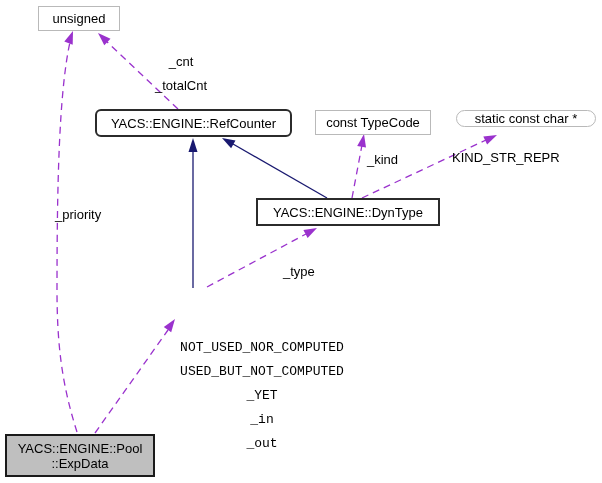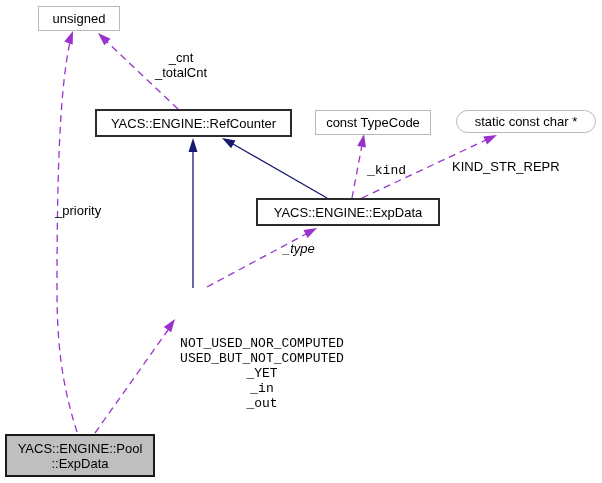--- a/index.html
+++ b/index.html
@@ -45,21 +45,21 @@
     border: 1.5px solid #2b2b2b;
   }
   .node.focus {
     background: #bfbfbf;
     border: 2px solid #1a1a1a;
   }
   .edge-label {
     position: absolute;
     color: #000000;
     font-size: 13px;
-    line-height: 15px;
+    line-height: 24px;
     white-space: pre-line;
   }
   .edge-label.center {
     text-align: center;
   }
 </style>
 </head>
 <body>
 
 <div id="canvas">
@@ -104,52 +104,52 @@
     <g stroke="#191970" fill="none" stroke-width="1.3">
       <path d="M 327 198 L 233 144"></path>
     </g>
     <polygon points="222,138 235.5,140.5 231.1,148.3" fill="#191970"></polygon>
   </svg>
 
   <div class="node light" style="left:38px; top:6px; width:82px; height:25px;">
     <span>unsigned</span>
   </div>
 
-  <div class="node dark" style="left:95px; top:109px; width:197px; height:28px;">
+  <div class="node dark" style="left:95px; top:109px; width:197px; height:28px;border-radius:6px;">
     <span>YACS::ENGINE::RefCounter</span>
   </div>
 
   <div class="node light" style="left:315px; top:110px; width:116px; height:25px;">
     <span>const TypeCode</span>
   </div>
 
-  <div class="node light" style="left:456px; top:110px; width:140px; height:23px;border-radius:12px;">
+  <div class="node light" style="left:456px; top:110px; width:140px; height:17px;border-radius:12px;">
     <span>static const char *</span>
   </div>
 
   <div class="node dark" style="left:256px; top:198px; width:184px; height:28px;">
-    <span>YACS::ENGINE::ExpData</span>
+    <span>YACS::ENGINE::DynType</span>
   </div>
 
 
   <div class="node focus" style="left:5px; top:434px; width:150px; height:43px;">
     <span>YACS::ENGINE::Pool
 ::ExpData</span>
   </div>
 
   <div class="edge-label center" style="left:121px; top:50px; width:120px;">_cnt
 _totalCnt</div>
 
   <div class="edge-label" style="left:55px; top:203px;">_priority</div>
 
-  <div class="edge-label" style="left:367px; top:163px;font-family:Liberation Mono, monospace;">_kind</div>
+  <div class="edge-label" style="left:367px; top:148px;">_kind</div>
 
-  <div class="edge-label" style="left:452px; top:159px;text-align:right;">KIND_STR_REPR</div>
+  <div class="edge-label" style="left:452px; top:146px;text-align:right;">KIND_STR_REPR</div>
 
-  <div class="edge-label" style="left:283px; top:241px;font-style:italic;">_type</div>
+  <div class="edge-label" style="left:283px; top:260px;">_type</div>
 
   <div class="edge-label center" style="left:162px; top:336px; width:200px;font-family:Liberation Mono, monospace;">NOT_USED_NOR_COMPUTED
 USED_BUT_NOT_COMPUTED
 _YET
 _in
 _out</div>
 
 </div>
 
 </body></html>

